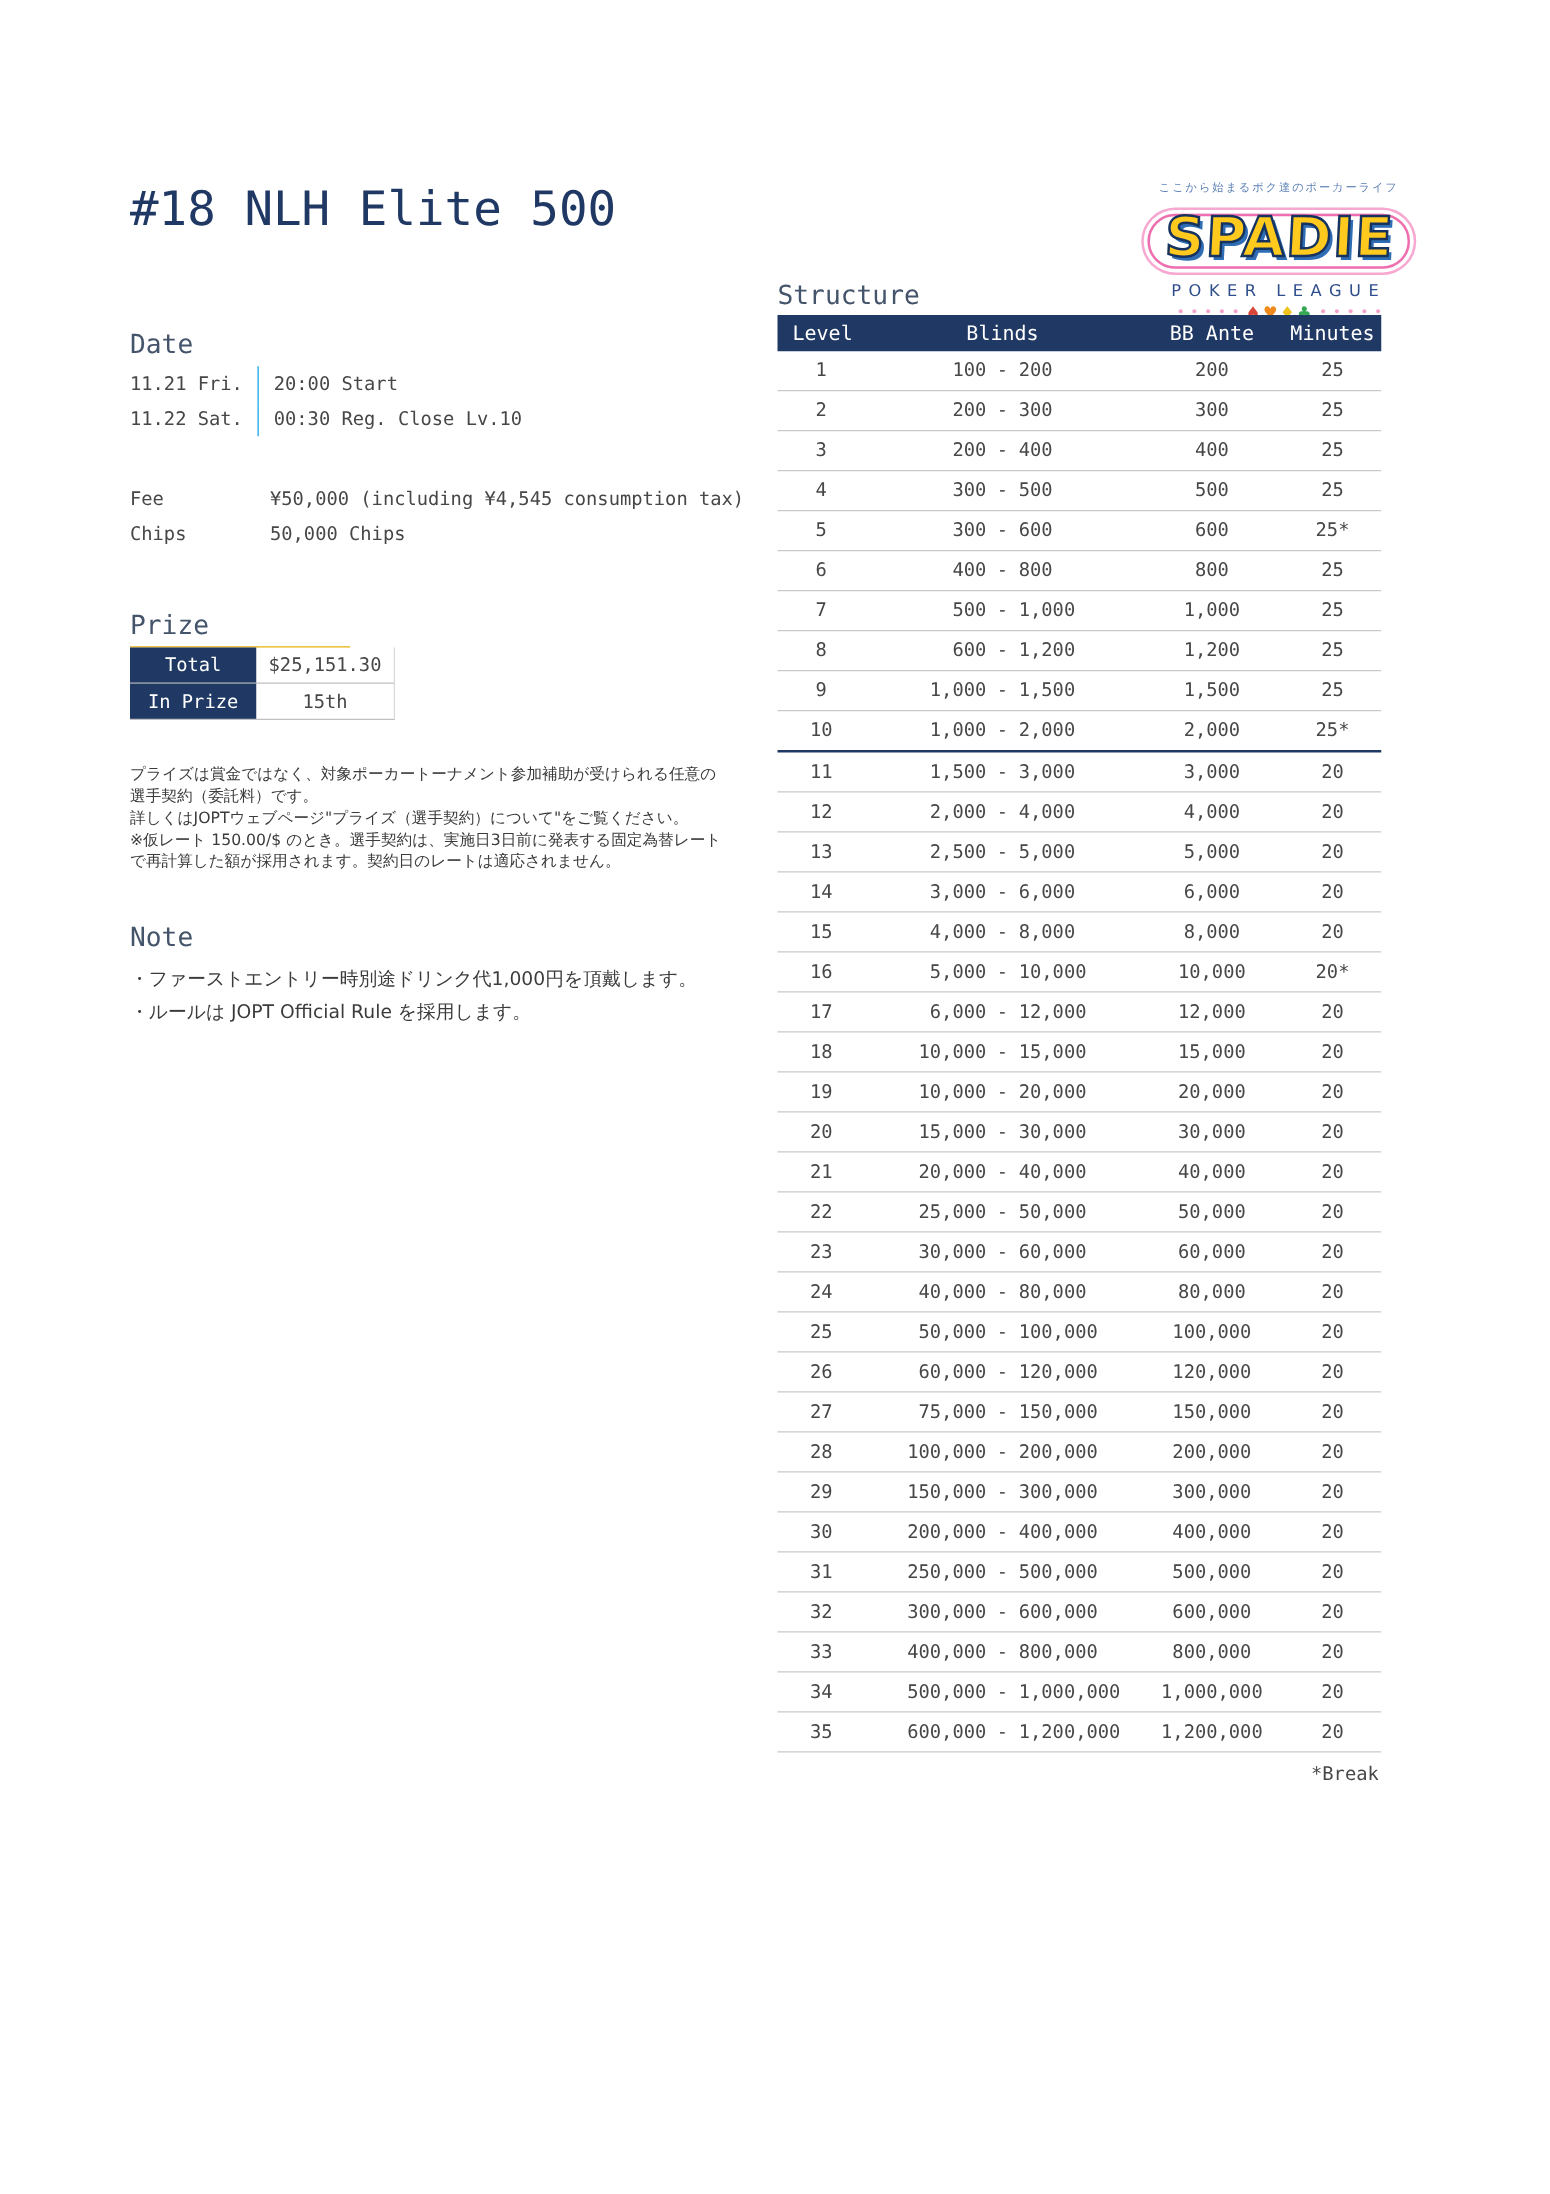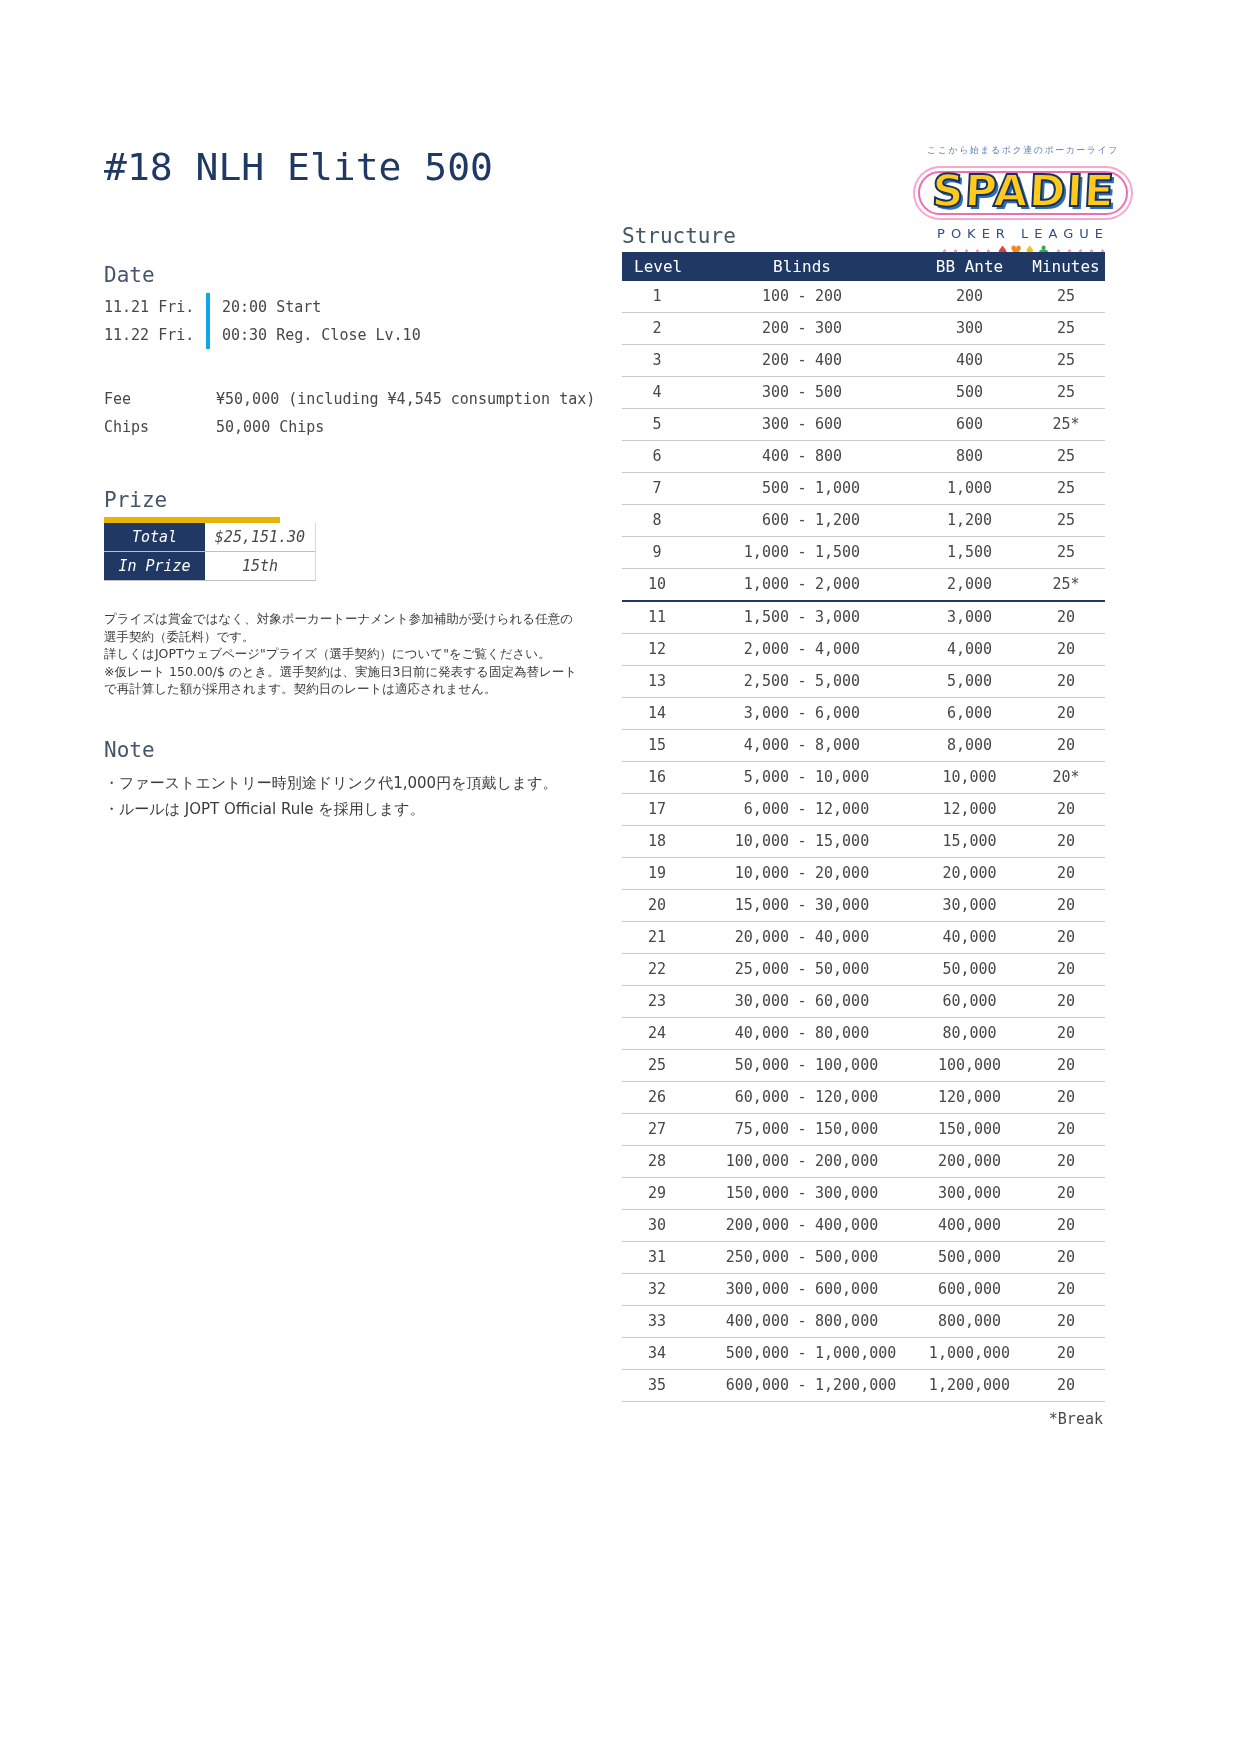--- a/index.html
+++ b/index.html
@@ -58,32 +58,32 @@
   
   .sec-heading {
     font-size:21px; line-height:24px; color:#44546A; white-space:nowrap;
   }
 
   
   #date-section { left:104px; top:237px;margin-top:26px; }
   .date-table { display:grid; grid-template-columns:102px auto; margin-top:6px; }
   .date-cell-date  { font-size:15px; height:28px; line-height:28px; white-space:nowrap; }
   .date-cell-event { font-size:15px; height:28px; line-height:28px; white-space:nowrap;
-                     border-left:4px solid #0ea5e9; padding-left:12px; }
+                     border-left:1px solid #0ea5e9; padding-left:12px; }
 
   
   #fee-section { left:104px; top:366px; }
   .fee-table { margin-top:24px; }
   .fee-row { display:grid; grid-template-columns:112px auto; margin-bottom:10px; }
   .fee-label, .fee-value { font-size:15px; line-height:18px; white-space:nowrap; }
 
   
   #prize-section { left:104px; top:488px; }
   .prize-table { display:grid; grid-template-columns:101px 111px; margin-top:5px;
-                 border-top:6px solid #eab308; width:176px;font-style:italic; }
+                 border-top:1px solid #eab308; width:176px; }
   .prize-label { background:#1F3864; color:#ffffff; text-align:center;
                  height:28px; line-height:28px; font-size:15px;
                  border-bottom:1px solid #c0c0c0; }
   .prize-value { text-align:center; height:28px; line-height:28px; font-size:15px;
                  border-bottom:1px solid #c0c0c0; border-right:1px solid #d9d9d9; }
 
   
   #prize-disclaimer { left:104px; top:610px; width:486px;
                       font-family:"DejaVu Sans", sans-serif;
                       font-size:12.5px; line-height:17.5px; color:#3b3b3b; }
@@ -132,21 +132,21 @@
   </div>
 </div>
 
 <div id="date-section" class="abs">
   <div class="sec-heading">Date</div>
   <div class="date-table">
 
       <div class="date-cell-date i0">11.21 Fri.</div>
       <div class="date-cell-event">20:00 Start</div>
 
-      <div class="date-cell-date i1">11.22 Fri.</div>
+      <div class="date-cell-date i1">11.22 Sat.</div>
       <div class="date-cell-event">00:30 Reg. Close Lv.10</div>
     </div>
 </div>
 
 <div id="fee-section" class="abs">
   <div class="fee-table">
 
       <div class="fee-row i0">
         <div class="fee-label">Fee</div>
         <div class="fee-value">¥50,000 (including ¥4,545 consumption tax)</div>

